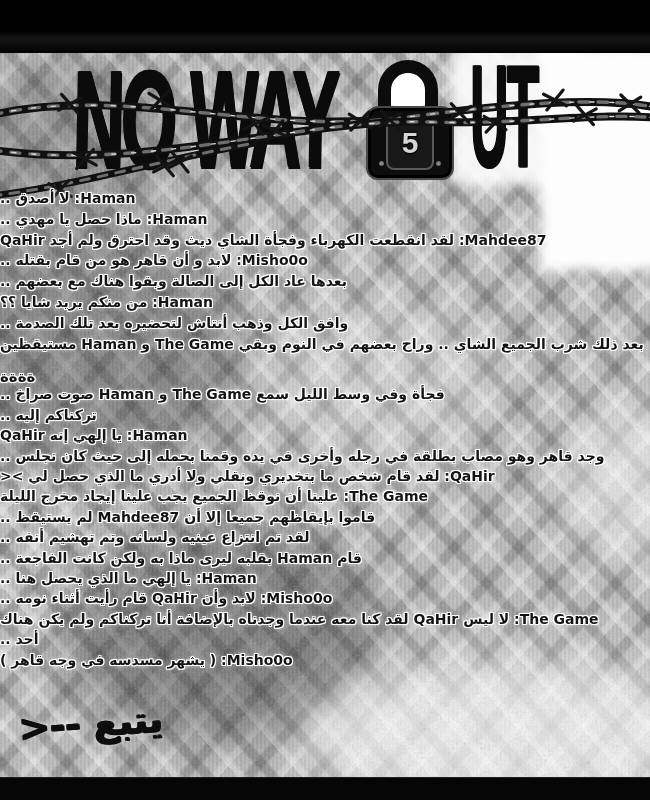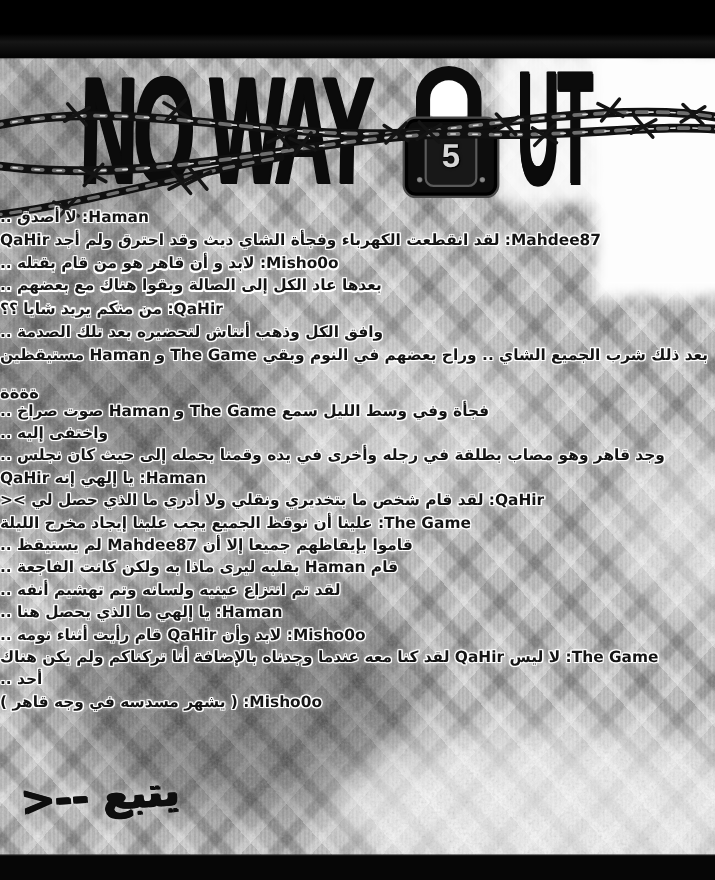--- a/index.html
+++ b/index.html
@@ -166,36 +166,37 @@
           <path d="M-10 -8 L10 8 M-10 8 L10 -8"></path>
         </g>
       <g transform="translate(165 166) rotate(11)">
           <path d="M-10 -8 L10 8 M-10 8 L10 -8"></path>
         </g>
     </g>
   </svg>
 
   <div class="story">
     <div class="line">Haman: لا أصدق ..</div>
+    <div class="line">Haman: ماذا حصل يا مهدي ..</div>
     <div class="line">Mahdee87: لقد انقطعت الكهرباء وفجأة الشاي ديث وقد احترق ولم أجد QaHir</div>
     <div class="line">Misho0o: لابد و أن قاهر هو من قام بقتله ..</div>
     <div class="line">بعدها عاد الكل إلى الصالة وبقوا هناك مع بعضهم ..</div>
-    <div class="line">QaHir: من منكم يريد شايا ؟؟</div>
+    <div class="line">Haman: من منكم يريد شايا ؟؟</div>
     <div class="line">وافق الكل وذهب أنتاش لتحضيره بعد تلك الصدمة ..</div>
     <div class="line">بعد ذلك شرب الجميع الشاي .. وراح بعضهم في النوم وبقي The Game و Haman مستيقظين</div>
     <div class="line tiny">ةةةة</div>
     <div class="line b2">فجأة وفي وسط الليل سمع The Game و Haman صوت صراخ ..</div>
-    <div class="line b2">واختفى إليه ..</div>
+    <div class="line b2">تركناكم إليه ..</div>
+    <div class="line b2">Haman: يا إلهي إنه QaHir</div>
     <div class="line b2">وجد قاهر وهو مصاب بطلقة في رجله وأخرى في يده وقمنا بحمله إلى حيث كان نجلس ..</div>
-    <div class="line b2">Haman: يا إلهي إنه QaHir</div>
     <div class="line b2">QaHir: لقد قام شخص ما بتخديري ونقلي ولا أدري ما الذي حصل لي &gt;&lt;</div>
     <div class="line b2">The Game: علينا أن نوقظ الجميع يجب علينا إيجاد مخرج الليلة</div>
     <div class="line b2">قاموا بإيقاظهم جميعا إلا أن Mahdee87 لم يستيقظ ..</div>
+    <div class="line b2">لقد تم انتزاع عينيه ولسانه وتم تهشيم أنفه ..</div>
     <div class="line b2">قام Haman بقلبه ليرى ماذا به ولكن كانت الفاجعة ..</div>
-    <div class="line b2">لقد تم انتزاع عينيه ولسانه وتم تهشيم أنفه ..</div>
     <div class="line b2">Haman: يا إلهي ما الذي يحصل هنا ..</div>
     <div class="line b2">Misho0o: لابد وأن QaHir قام رأيت أثناء نومه ..</div>
     <div class="line b2">The Game: لا ليس QaHir لقد كنا معه عندما وجدناه بالإضافة أنا تركناكم ولم يكن هناك</div>
     <div class="line b2">أحد ..</div>
     <div class="line b2">Misho0o: ( يشهر مسدسه في وجه قاهر )</div>
   </div>
 
   <div class="continue">يتبع --&lt;</div>
 
   <div class="top-bar"></div>

